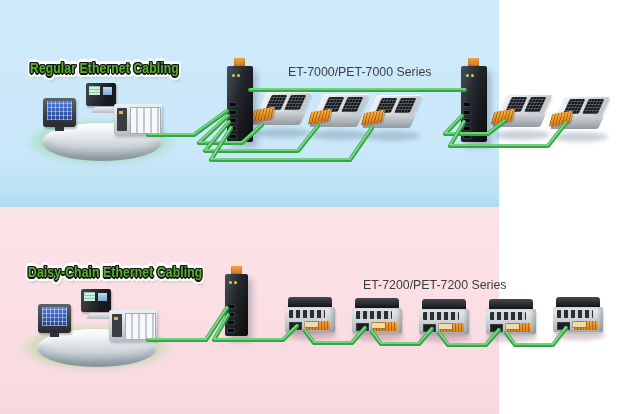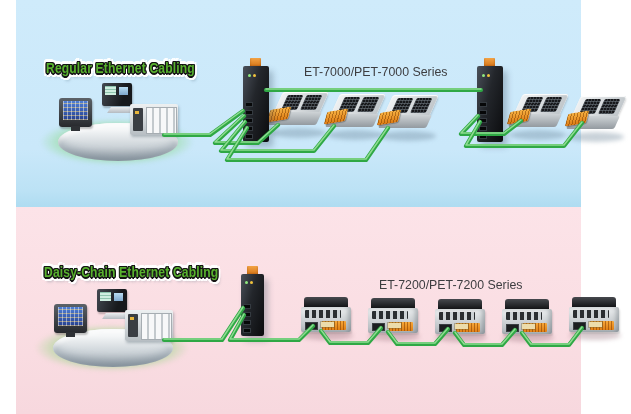--- a/index.html
+++ b/index.html
@@ -1,18 +1,18 @@
 <!DOCTYPE html>
 <html><head>
 <meta charset="utf-8">
 <style>
   html,body{margin:0;padding:0;background:#fff;}
   #stage{position:relative;width:631px;height:414px;overflow:hidden;
          font-family:"Liberation Sans",sans-serif;}
-  .section{position:absolute;left:16px;width:565px;height:207px;}
+  .section{position:absolute;left:0;width:499px;height:207px;}
   #sec-top{top:0;background:linear-gradient(180deg,#cfebfb 0%,#cae8fa 72%,#bce2f5 92%,#aedcf1 100%);}
   #sec-bottom{top:207px;background:linear-gradient(180deg,#fce3e8 0%,#fadee3 55%,#f7d8de 100%);}
 
   
   .banner{position:absolute;white-space:nowrap;font-weight:bold;font-size:15.5px;
     letter-spacing:.2px;color:#58b12e;transform:scaleX(.78);transform-origin:left center;z-index:7;
     text-shadow:
       -1.2px -1.2px 0 #151515, 1.2px -1.2px 0 #151515, -1.2px 1.2px 0 #151515, 1.2px 1.2px 0 #151515,
       -1.5px 0 0 #151515, 1.5px 0 0 #151515, 0 -1.5px 0 #151515, 0 1.8px 0 #151515,
       -3.2px -3.2px 0 #fff, 3.2px -3.2px 0 #fff, -3.2px 3.2px 0 #fff, 3.2px 3.2px 0 #fff,

